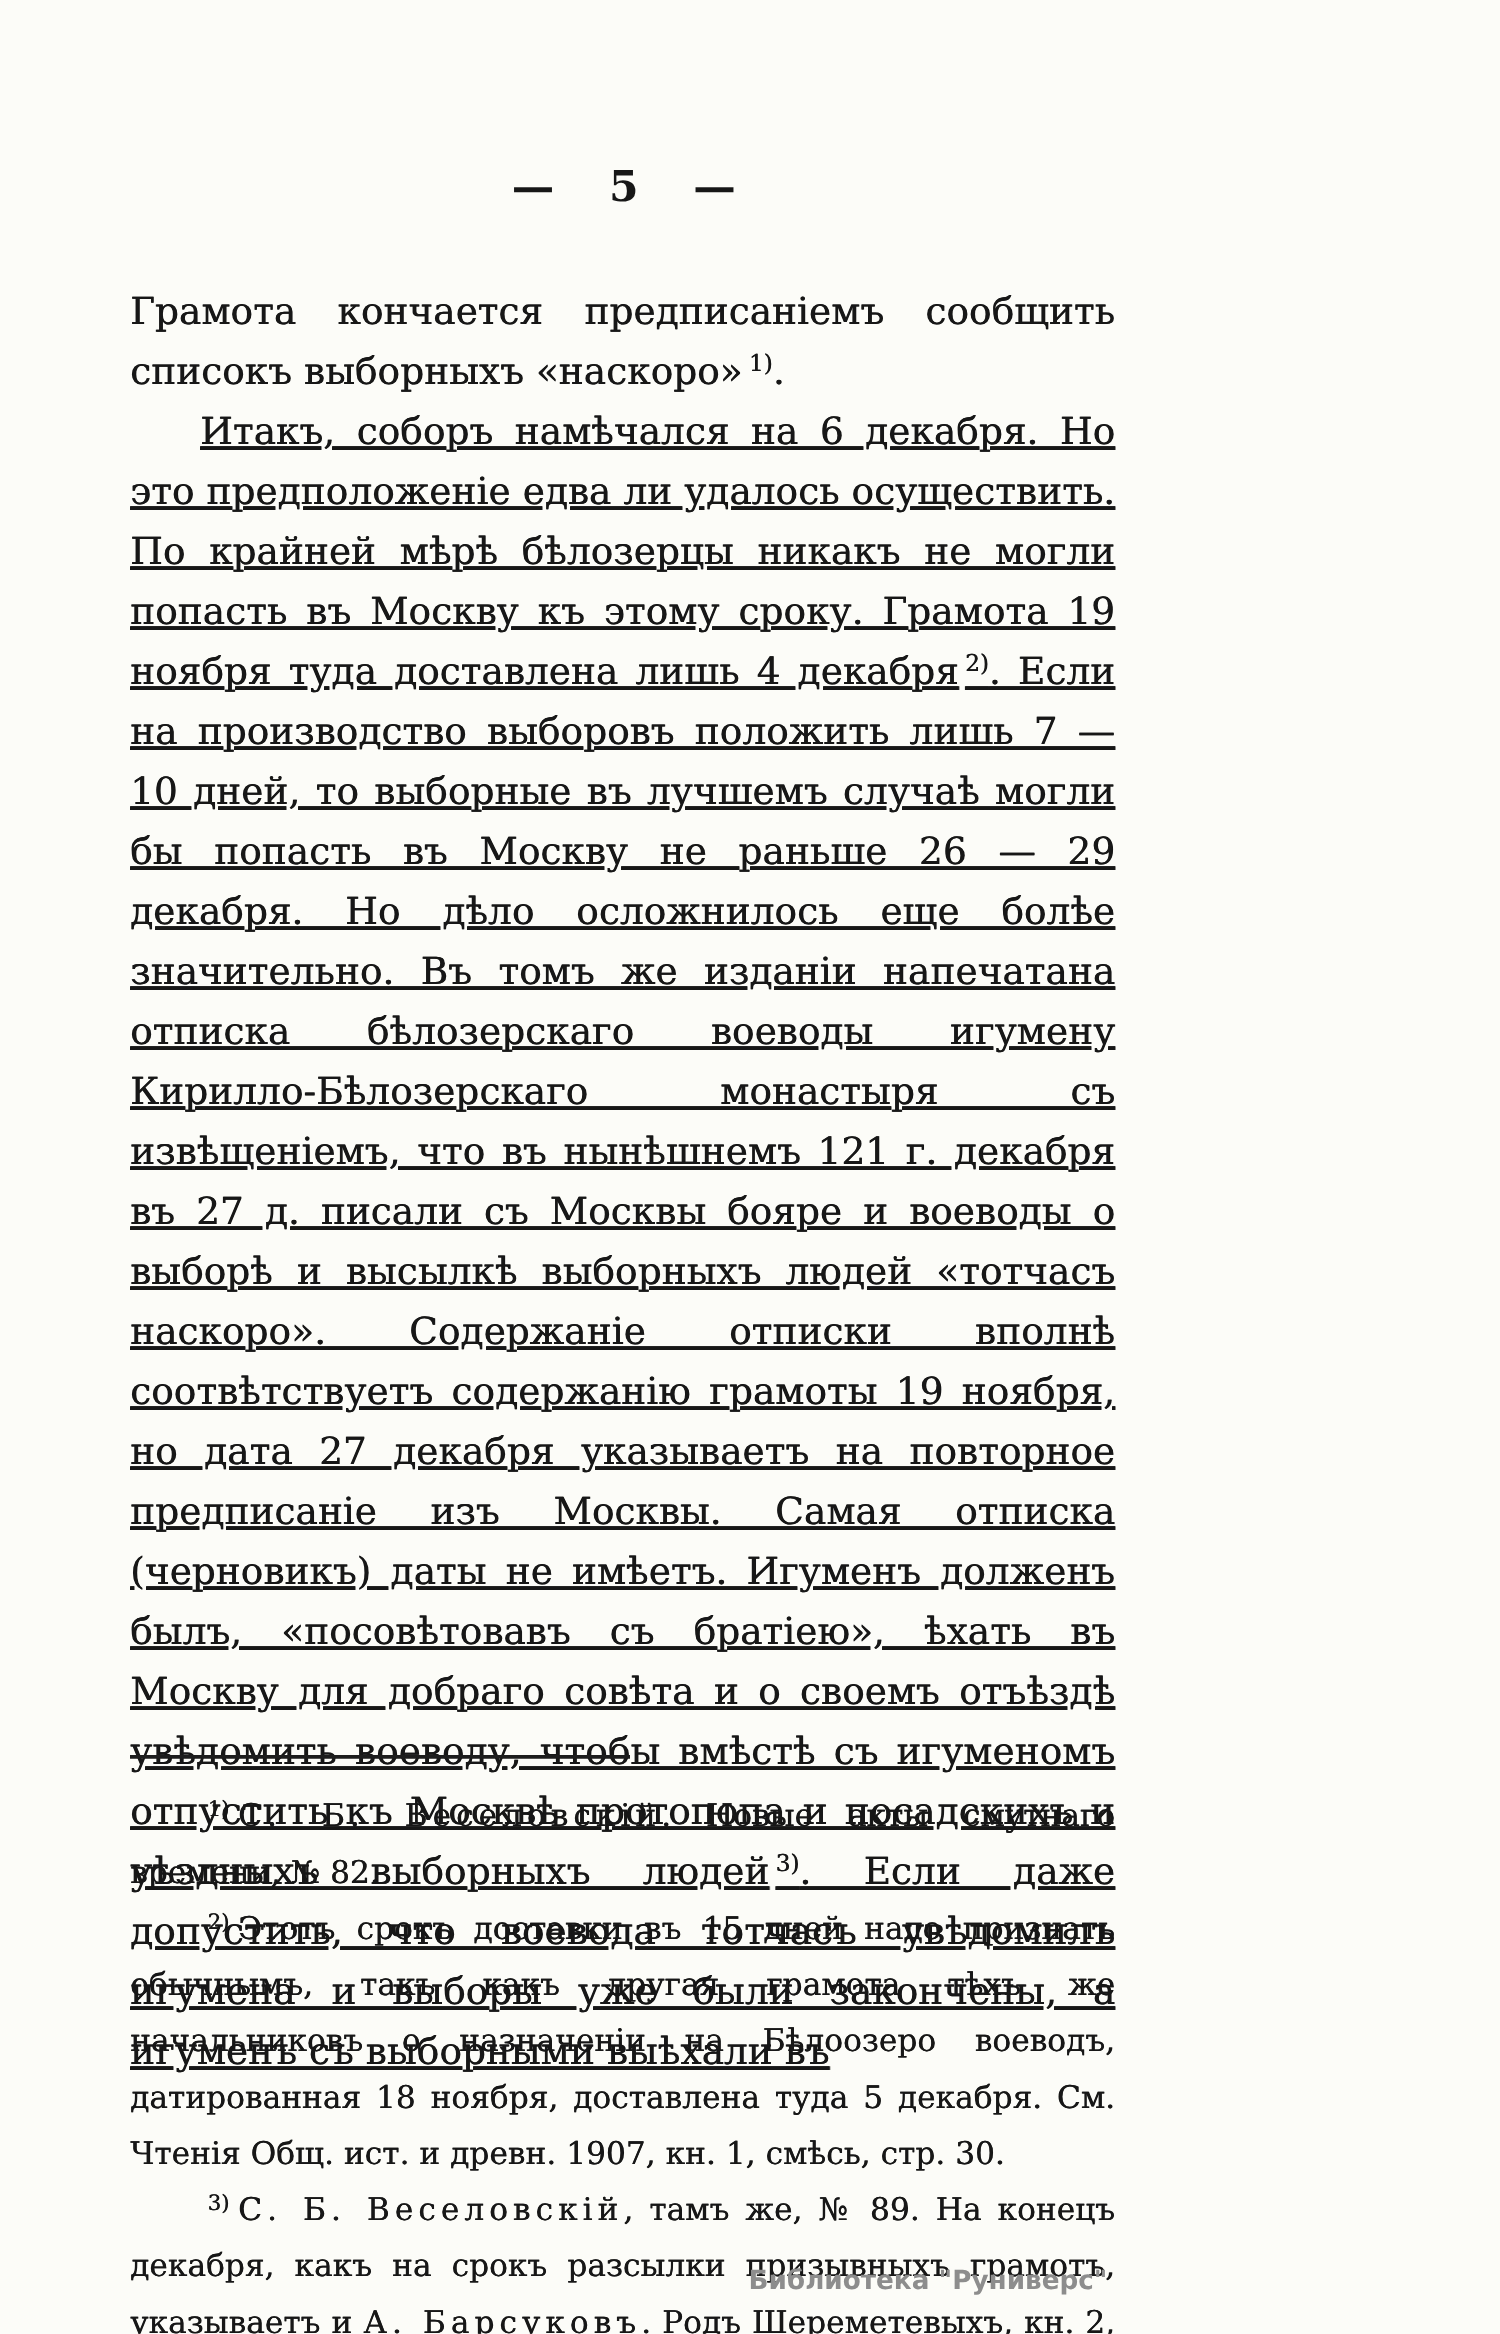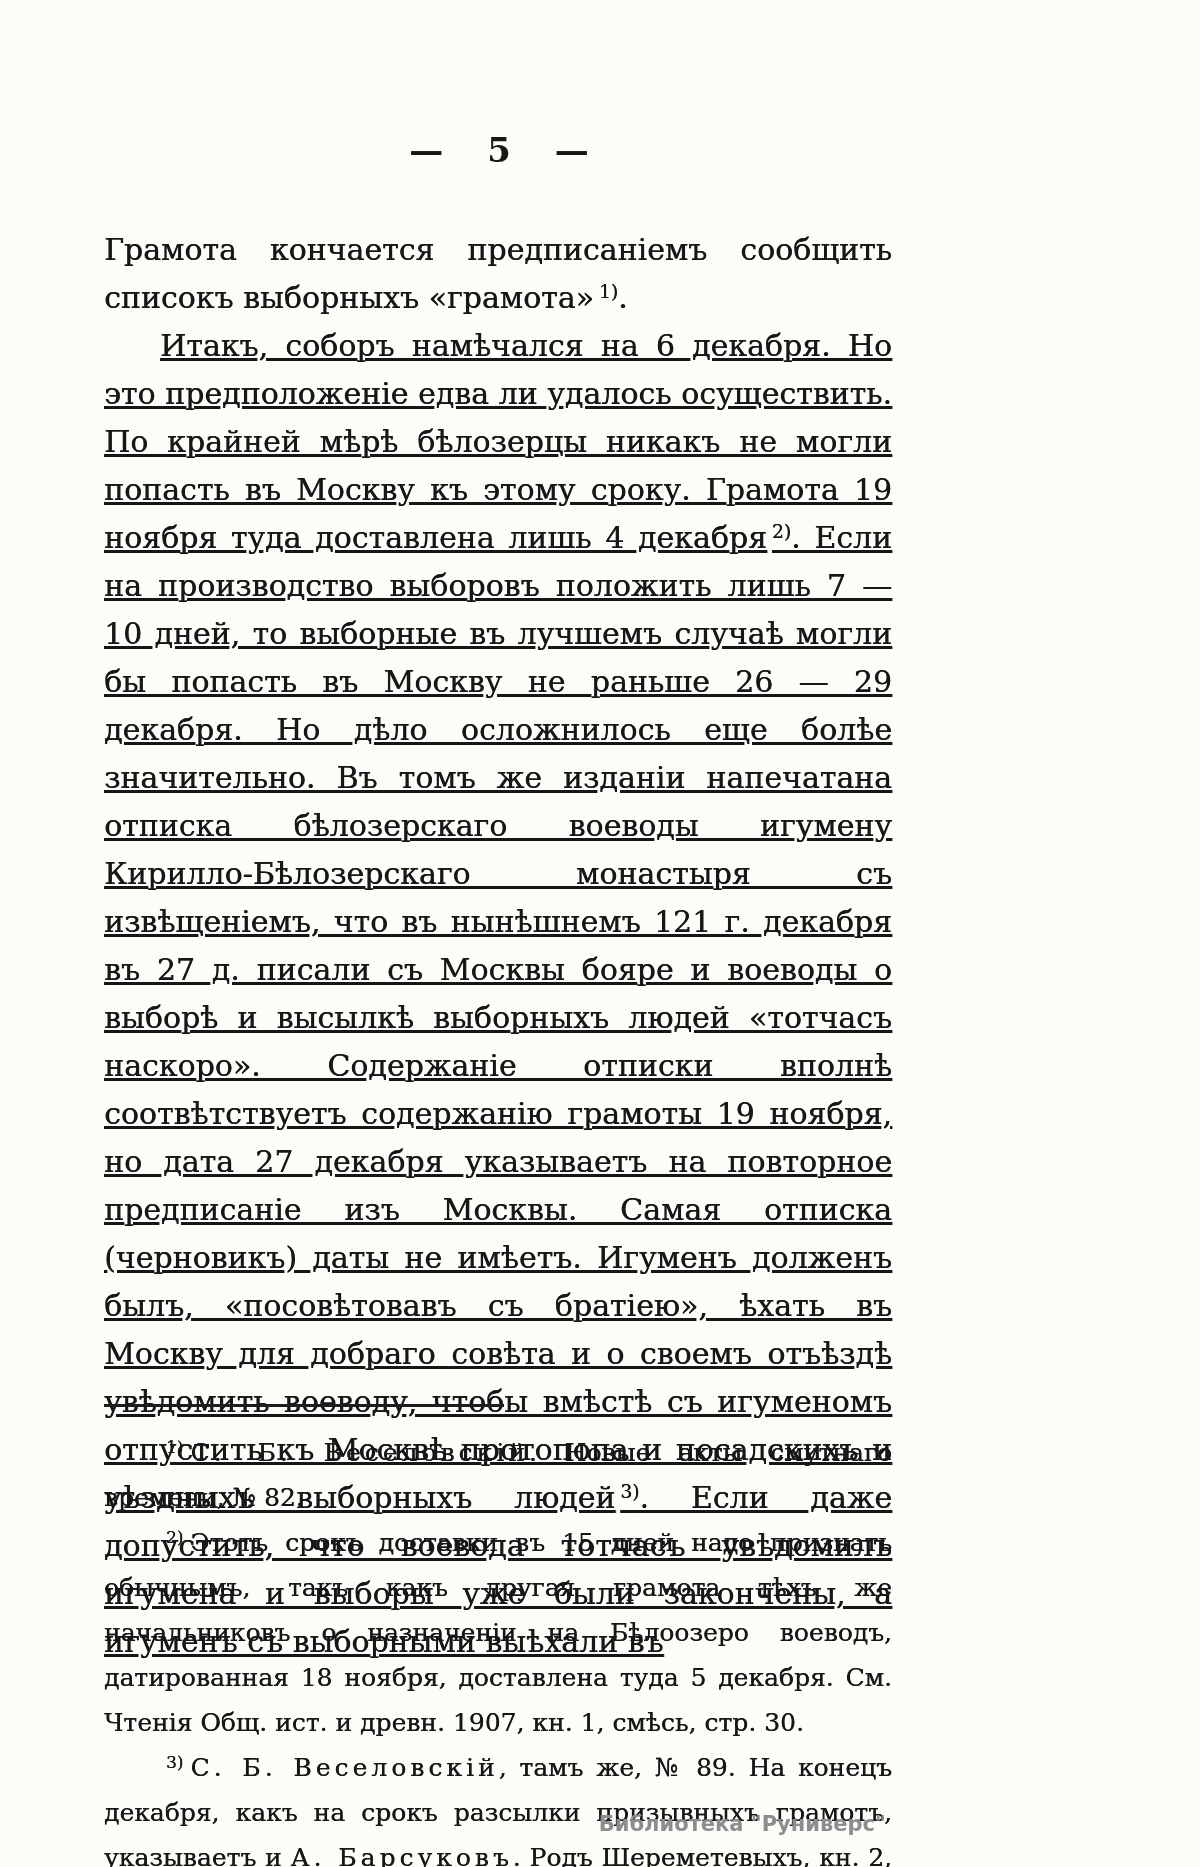--- a/index.html
+++ b/index.html
@@ -78,21 +78,21 @@
   }
 </style>
 </head>
 <body>
 
 <div class="page">
 
   <div class="page-header">— 5 —</div>
 
   <div class="text-block">
-    <p class="para"><span>Грамота кончается предписаніемъ сообщить списокъ выборныхъ «грамота»</span><sup class="fnref">1)</sup><span>.</span></p>
+    <p class="para"><span>Грамота кончается предписаніемъ сообщить списокъ выборныхъ «наскоро»</span><sup class="fnref">1)</sup><span>.</span></p>
     <p class="para indent"><span>Итакъ, соборъ намѣчался на 6 декабря. Но это предположеніе едва ли удалось осуществить. По крайней мѣрѣ бѣлозерцы никакъ не могли попасть въ Москву къ этому сроку. Грамота 19 ноября туда доставлена лишь 4 декабря</span><sup class="fnref">2)</sup><span>. Если на производство выборовъ положить лишь 7 — 10 дней, то выборные въ лучшемъ случаѣ могли бы попасть въ Москву не раньше 26 — 29 декабря. Но дѣло осложнилось еще болѣе значительно. Въ томъ же изданіи напечатана отписка бѣлозерскаго воеводы игумену Кирилло-Бѣлозерскаго монастыря съ извѣщеніемъ, что въ нынѣшнемъ 121 г. декабря въ 27 д. писали съ Москвы бояре и воеводы о выборѣ и высылкѣ выборныхъ людей «тотчасъ наскоро». Содержаніе отписки вполнѣ соотвѣтствуетъ содержанію грамоты 19 ноября, но дата 27 декабря указываетъ на повторное предписаніе изъ Москвы. Самая отписка (черновикъ) даты не имѣетъ. Игуменъ долженъ былъ, «посовѣтовавъ съ братіею», ѣхать въ Москву для добраго совѣта и о своемъ отъѣздѣ увѣдомить воеводу, чтобы вмѣстѣ съ игуменомъ отпустить къ Москвѣ протопопа и посадскихъ и уѣздныхъ выборныхъ людей</span><sup class="fnref">3)</sup><span>. Если даже допустить, что воевода тотчасъ увѣдомилъ игумена и выборы уже были закончены, а игуменъ съ выборными выѣхали въ</span></p>
   </div>
 
   <div class="footnote-rule"></div>
 
   <div class="footnotes">
     <p class="footnote"><sup class="fn-marker">1)</sup><span class="spaced">С. Б. Веселовскій</span><span>. Новые акты смутнаго времени, № 82.</span></p>
     <p class="footnote"><sup class="fn-marker">2)</sup><span>Этотъ срокъ доставки въ 15 дней надо признать обычнымъ, такъ какъ другая грамота тѣхъ же начальниковъ о назначеніи на Бѣлоозеро воеводъ, датированная 18 ноября, доставлена туда 5 декабря. См. Чтенія Общ. ист. и древн. 1907, кн. 1, смѣсь, стр. 30.</span></p>
     <p class="footnote"><sup class="fn-marker">3)</sup><span class="spaced">С. Б. Веселовскій</span><span>, тамъ же, № 89. На конецъ декабря, какъ на срокъ разсылки призывныхъ грамотъ, указываетъ и </span><span class="spaced">А. Барсуковъ</span><span>. Родъ Шереметевыхъ, кн. 2, 306.</span></p>
   </div>

